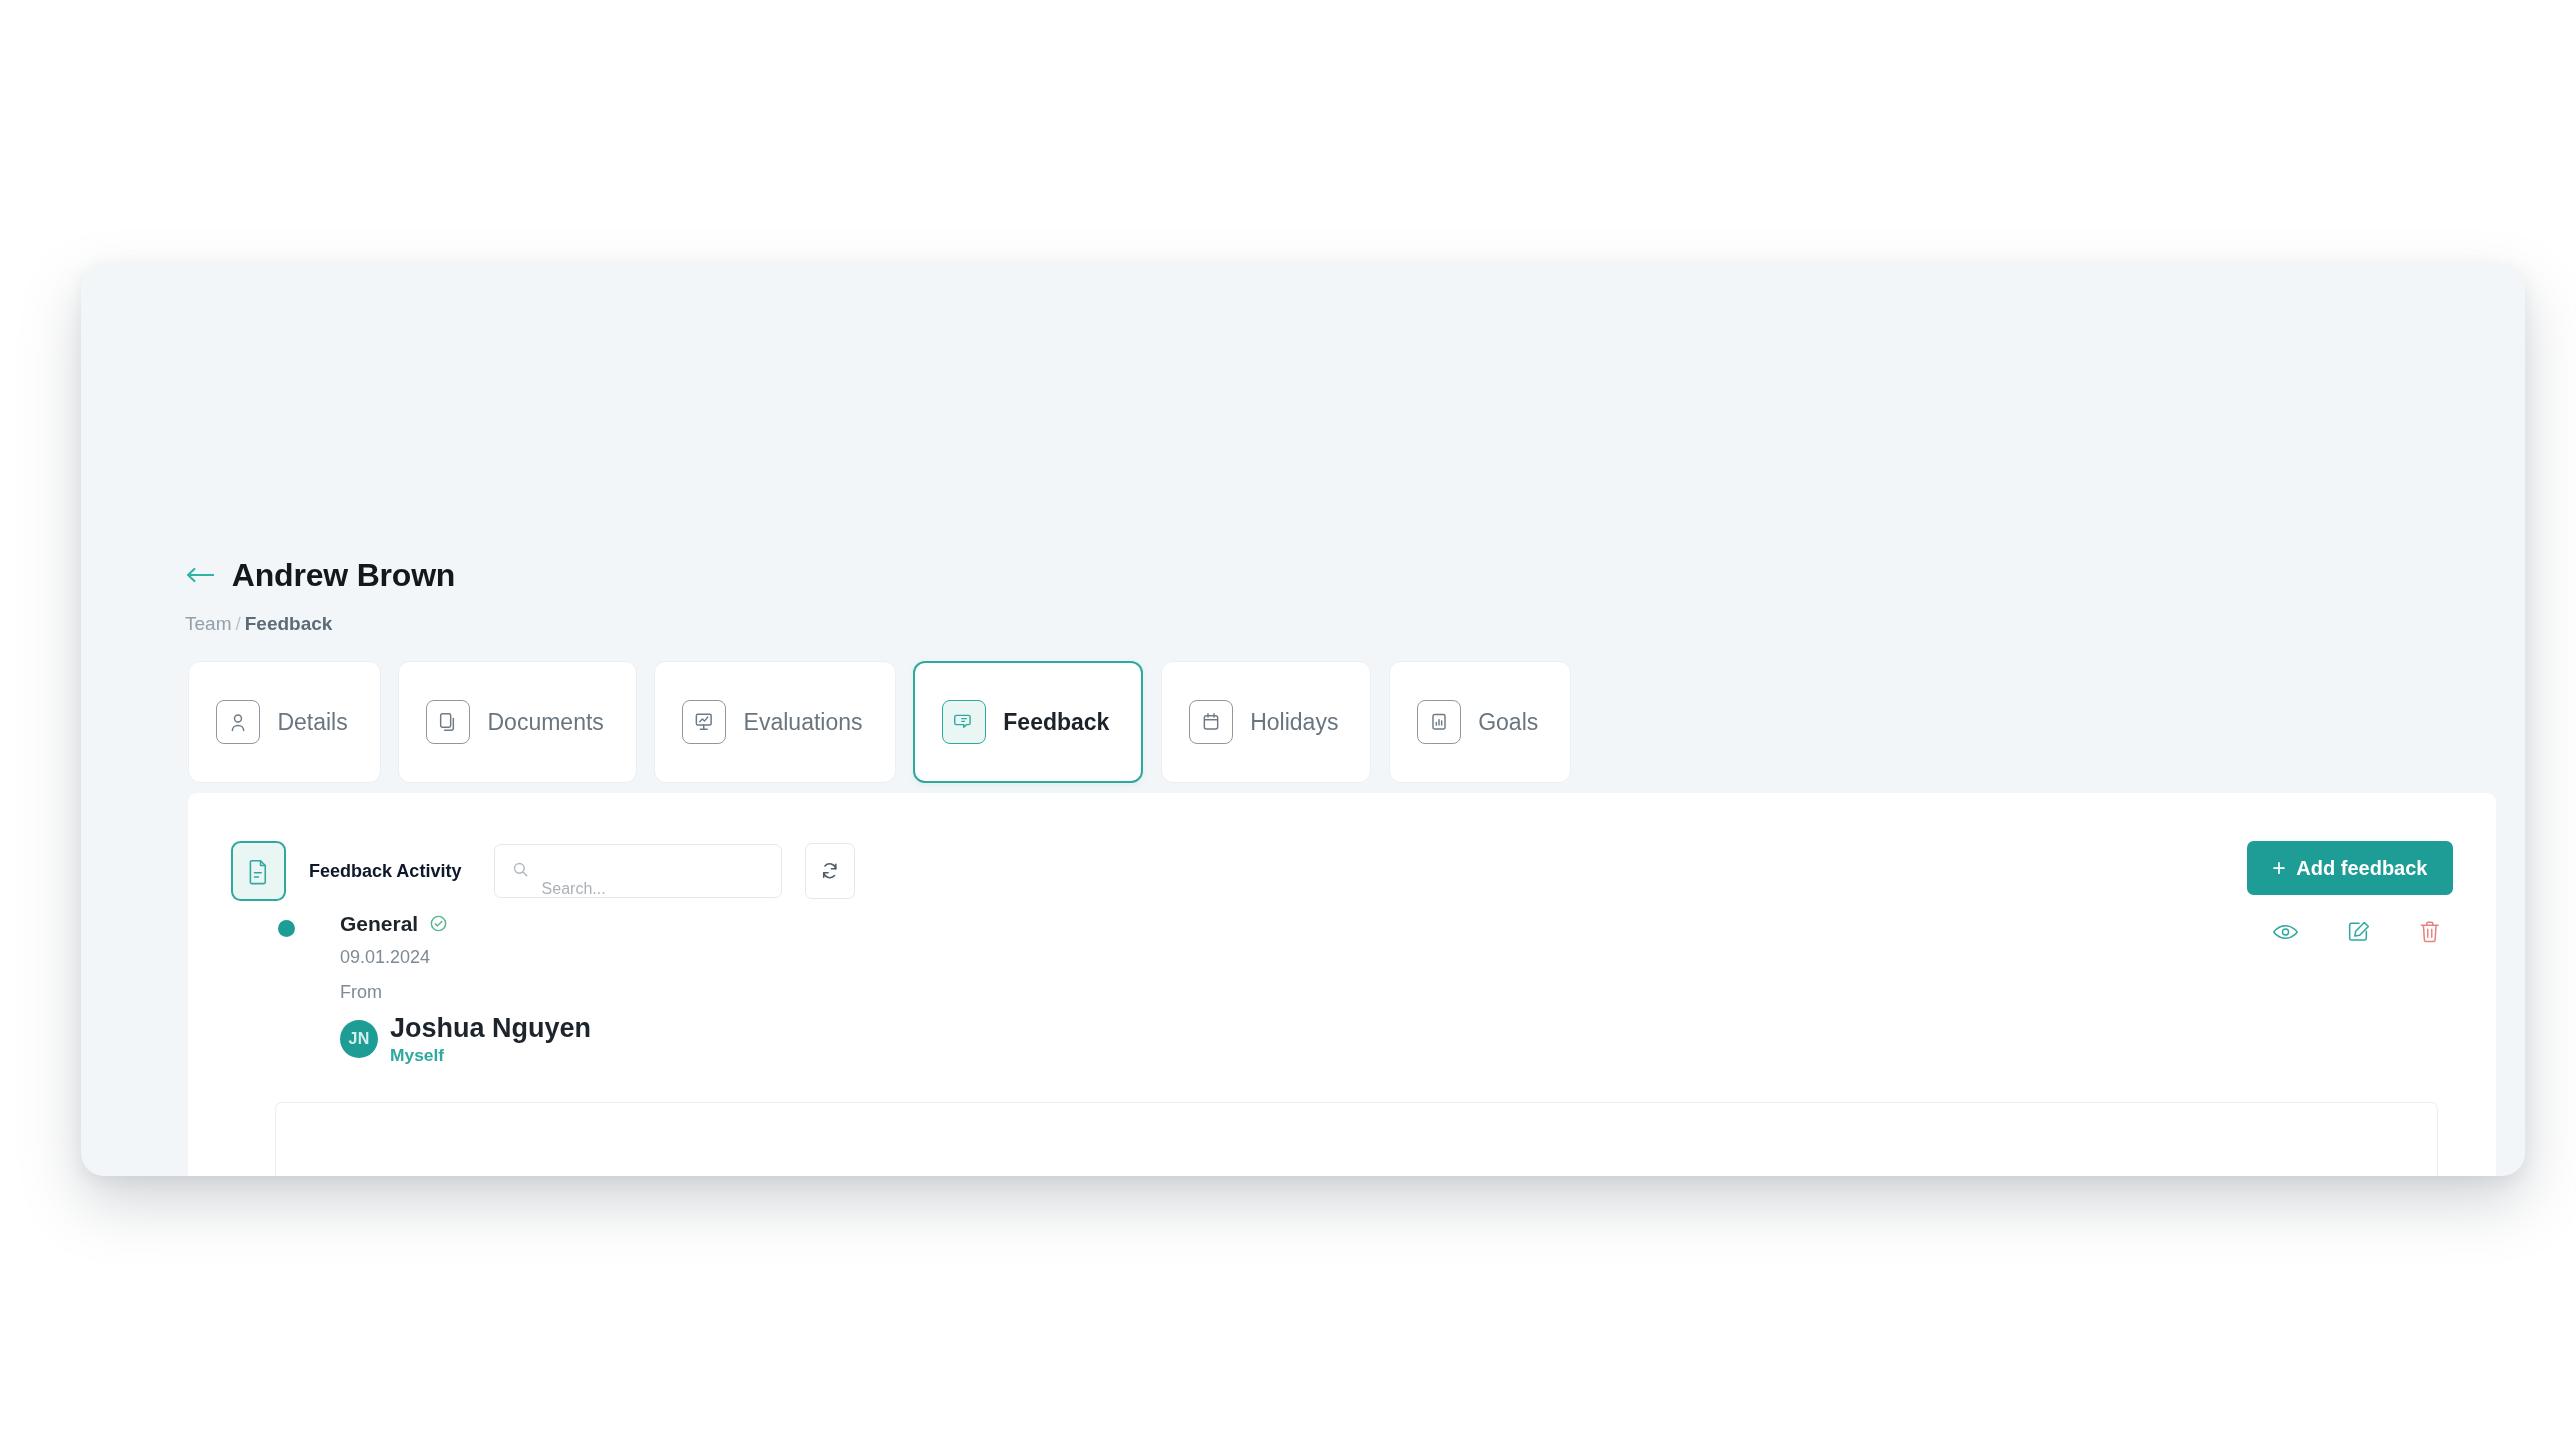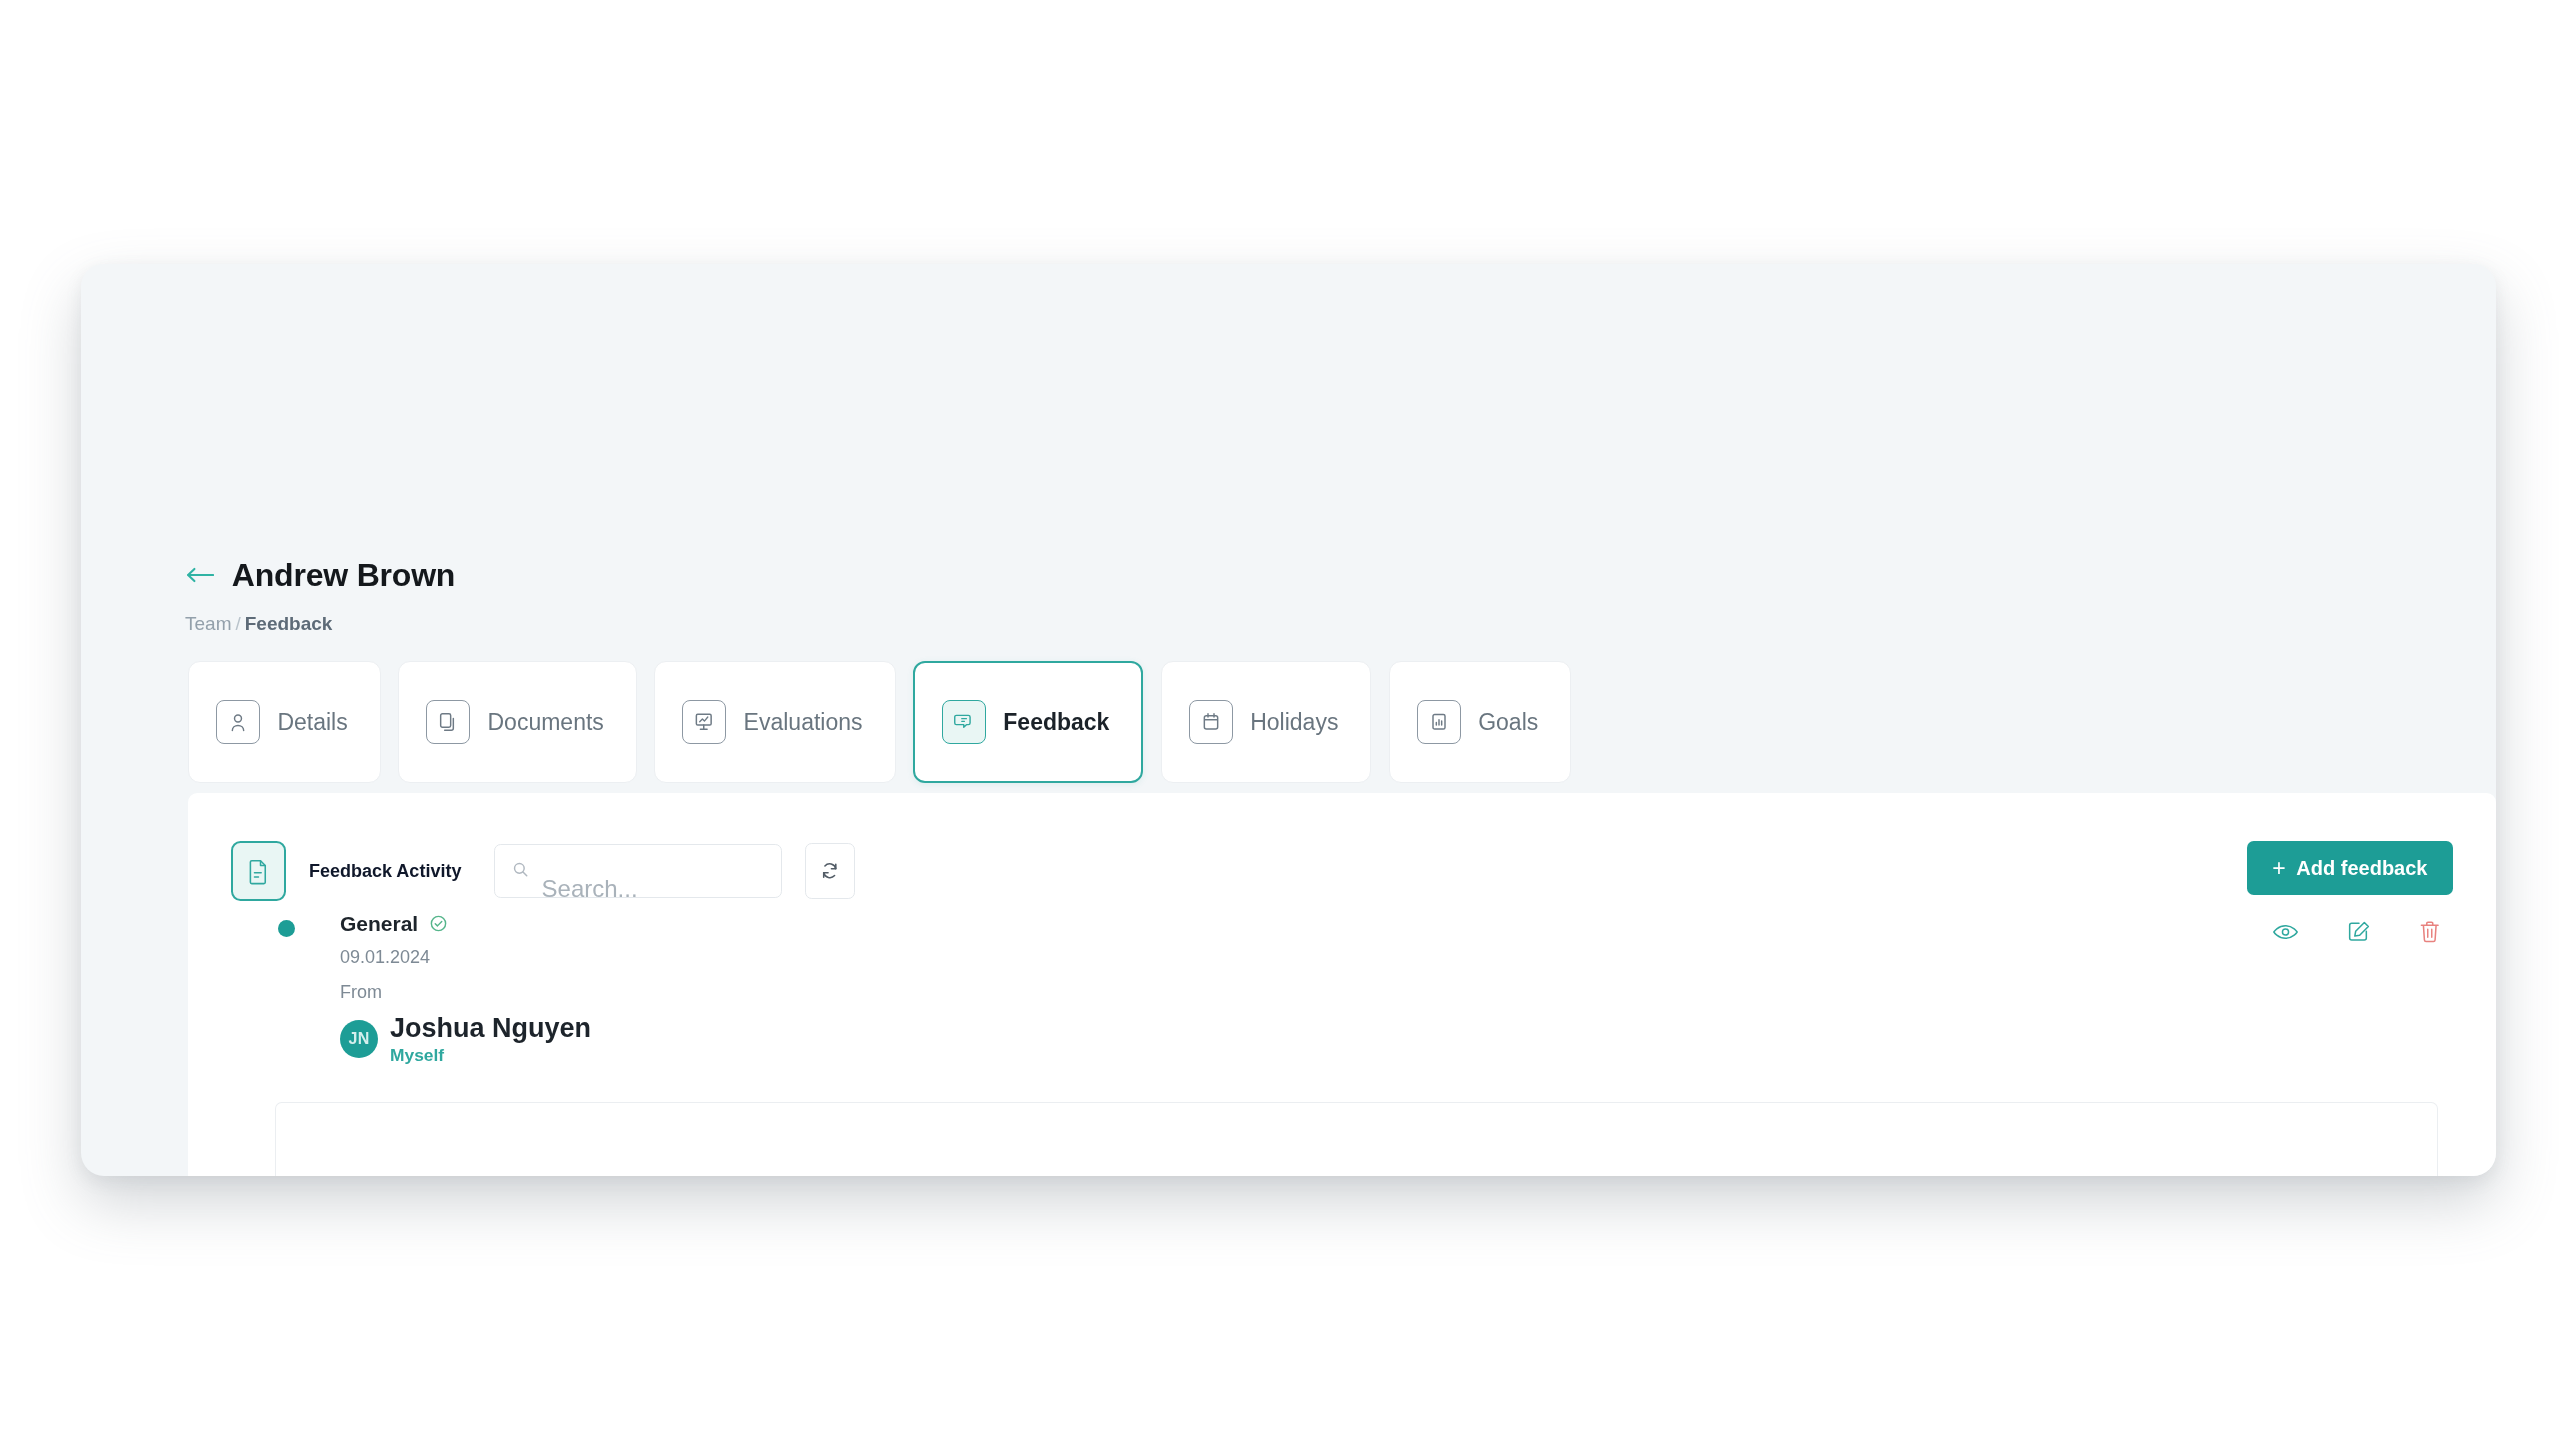--- a/index.html
+++ b/index.html
@@ -24,20 +24,21 @@
   .window {
     position: absolute;
     left: 81px;
     top: 264px;
     width: 2415px;
     height: 912px;
     background: #f3f6f8;
     border-radius: 23px;
     box-shadow: 0 27px 60px rgba(110,120,130,0.30), 0 5.4px 16px rgba(120,130,140,0.12);
     overflow: hidden;
+    padding-left: 29px;
   }
 
   
   .header {
     position: absolute;
     left: 0; top: 0;
     width: 2415px;
     height: 265px;
     background: #f3f6f8;
   }
@@ -163,21 +164,21 @@
     align-items: center;
     gap: 12px;
     padding: 0 17.4px;
     box-sizing: border-box;
     background: #ffffff;
     margin-left: 9.4px;
   }
   .search-input {
     border: none;
     outline: none;
-    font-size: 24px;
+    font-size: 16px;
     color: #4a5560;
     font-family: "Liberation Sans", sans-serif;
     background: transparent;
     width: 221px;
     padding: 0;
     margin-top: 36px;
   }
   .search-input::placeholder { color: #a9b2ba; }
   .refresh-btn {
     width: 48px; height: 54px;

